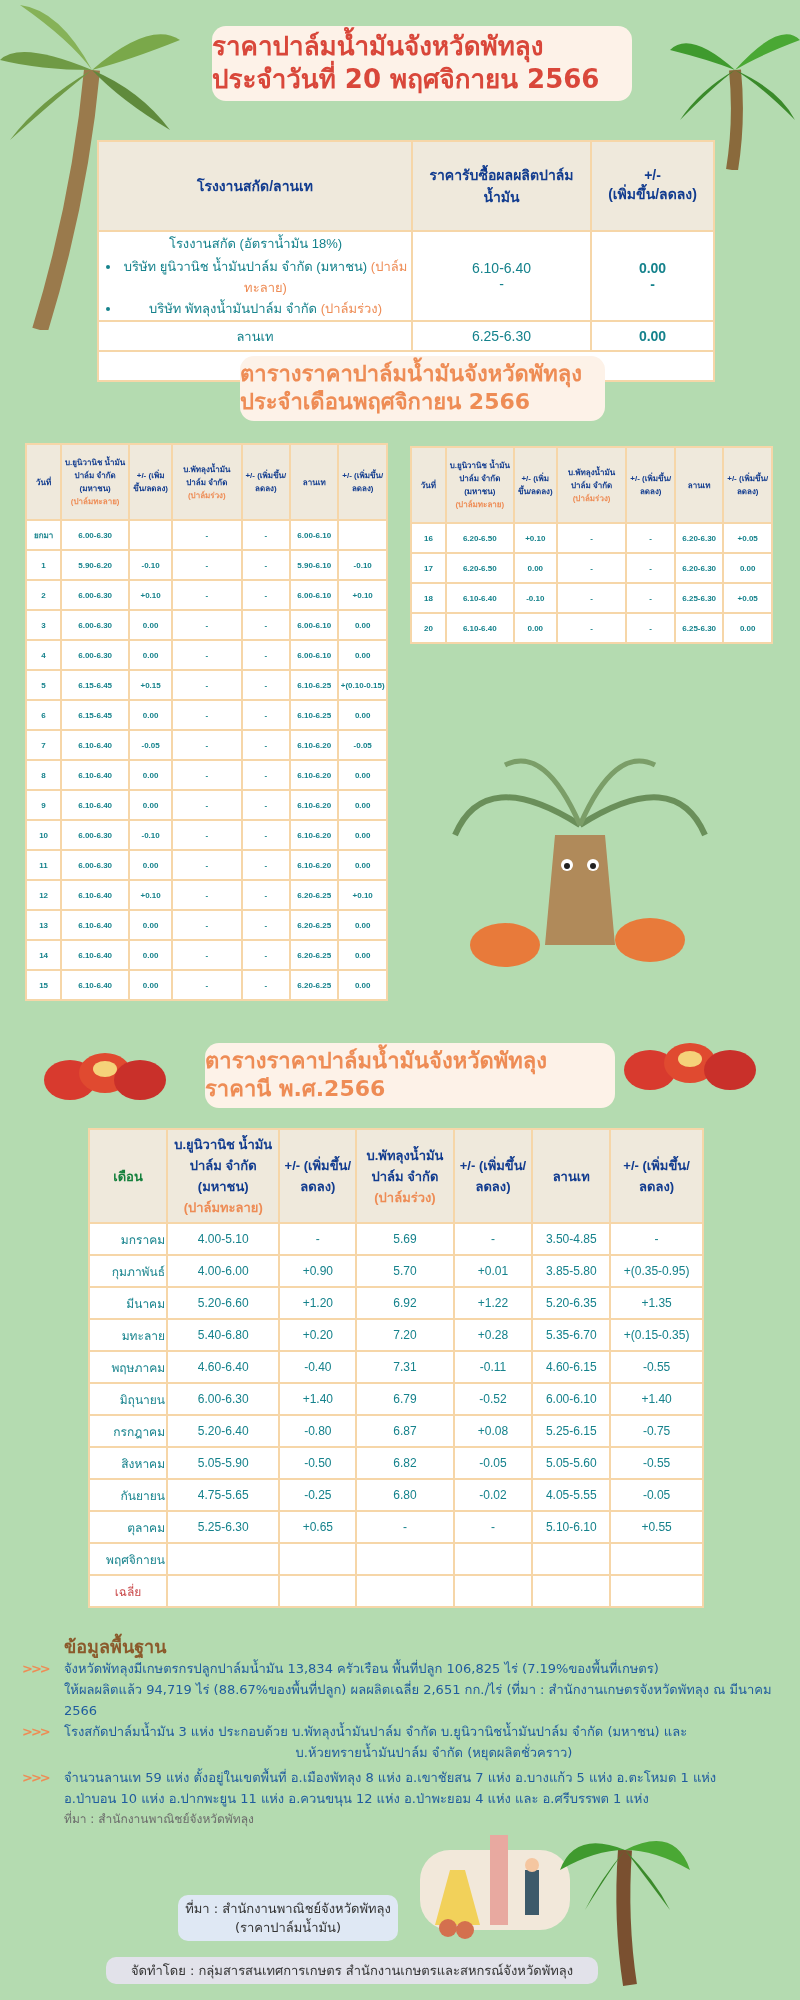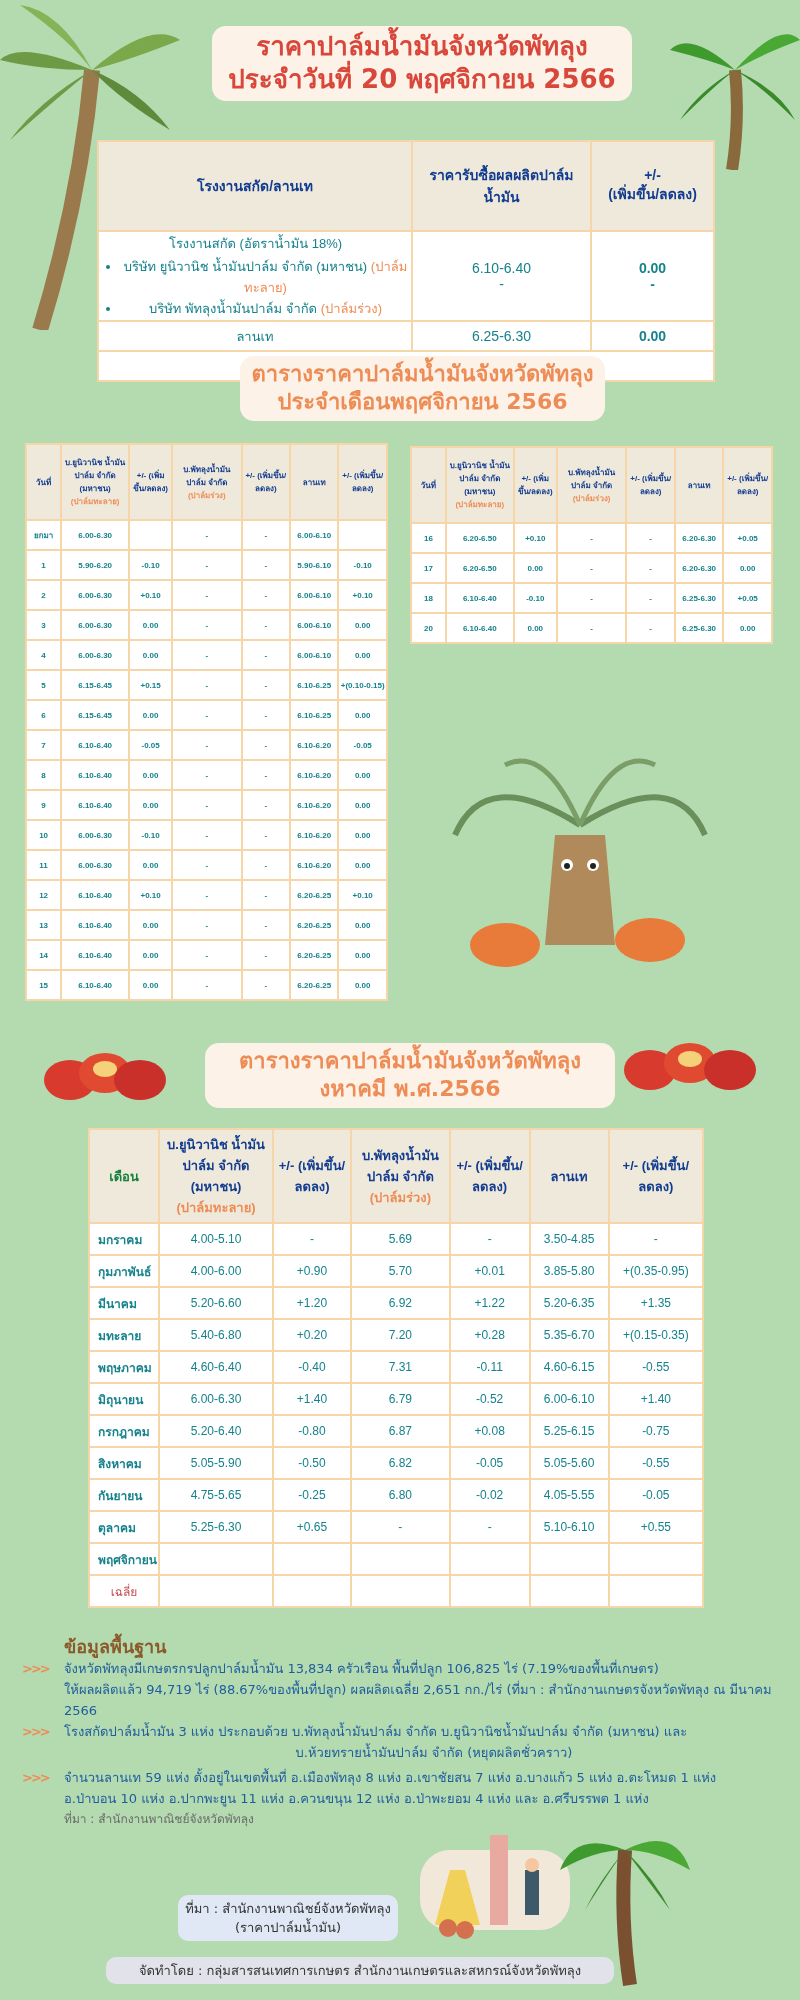--- a/index.html
+++ b/index.html
@@ -4,21 +4,21 @@
 <style>
   html, body { margin: 0; padding: 0; }
   body {
     width: 800px; height: 2000px; overflow: hidden; position: relative;
     background: #b4dbb0;
     font-family: "DejaVu Sans", sans-serif;
   }
   .deco { position: absolute; pointer-events: none; }
   .title-box {
     position: absolute; background: #fdf2e8; border-radius: 14px;
-    text-align: center; font-weight: bold; line-height: 1.25;
+    font-weight: bold; line-height: 1.25;
   }
   .title-main { left: 212px; top: 26px; width: 420px; padding: 4px 0 6px; color: #d9473a; font-size: 26px; }
   .title-month { left: 240px; top: 356px; width: 365px; padding: 4px 0 6px; color: #ee8c55; font-size: 22px; }
   .title-year { left: 205px; top: 1043px; width: 410px; padding: 4px 0 6px; color: #ee8c55; font-size: 22px; }
 
   table { border-collapse: collapse; position: absolute; font-family: "Liberation Sans", sans-serif; }
   td, th { border: 2px solid #f6d6a8; text-align: center; color: #15828c; }
   th { background: #efe9dc; color: #123c8f; font-weight: bold; }
   td { background: #ffffff; }
   .orange { color: #ee8c55; }
@@ -36,32 +36,32 @@
   .mtab { font-size: 8px; }
   .mtab th { font-size: 8px; height: 74px; padding: 0 2px; }
   .mtab td { height: 26px; font-size: 8px; font-weight: bold; }
   .mtab-left { left: 25px; top: 443px; width: 363px; }
   .mtab-right { left: 410px; top: 446px; width: 363px; }
 
   
   .ytab { left: 88px; top: 1128px; width: 616px; font-size: 12px; }
   .ytab th { height: 90px; font-size: 13px; }
   .ytab td { height: 28px; }
-  .ytab td.m { text-align: left; padding-left: 8px; font-weight: bold; }
+  .ytab td.m { text-align: right; padding-left: 16px; }
 
   .info { position: absolute; left: 64px; top: 1636px; width: 740px; color: #1f5c9e; font-size: 13px; line-height: 21px; }
   .info h3 { margin: 0; color: #8b5a2b; font-size: 18px; line-height: 22px; }
   .info .row { position: relative; padding-left: 0; }
   .info .arrow { position: absolute; left: -42px; color: #ee8c55; font-weight: bold; letter-spacing: -2px; }
   .info .center { text-align: center; }
   .info .src { color: #6b6b6b; font-size: 12px; }
 
   .badge { position: absolute; background: #dfe8f4; border-radius: 10px; text-align: center; color: #333; font-size: 13px; line-height: 19px; }
   .badge-src { left: 178px; top: 1895px; width: 220px; padding: 4px 0; }
-  .badge-by { left: 106px; top: 1957px; width: 484px; padding: 4px 12px; background: #e2e2ea; }
+  .badge-by { left: 106px; top: 1957px; width: 484px; padding: 4px 4px; background: #e2e2ea; }
 </style>
 </head>
 <body>
 
 <svg class="deco" style="left:0;top:0" width="180" height="330" viewBox="0 0 180 330">
   <path d="M92 70 Q80 200 40 330" stroke="#9a7a4c" stroke-width="16" fill="none"></path>
   <path d="M92 70 Q20 40 0 60 Q40 70 92 70Z" fill="#6f9a45"></path>
   <path d="M92 70 Q150 20 180 40 Q130 60 92 70Z" fill="#7aa84a"></path>
   <path d="M92 70 Q60 10 20 5 Q70 40 92 70Z" fill="#86b258"></path>
   <path d="M92 70 Q140 90 170 130 Q120 100 92 70Z" fill="#5f8a3c"></path>
@@ -383,21 +383,21 @@
         <td>-</td>
         <td>-</td>
         <td>6.25-6.30</td>
         <td>0.00</td>
       </tr>
     </tbody>
 </table>
 
 <div class="title-box title-year">
   <div>ตารางราคาปาล์มน้ำมันจังหวัดพัทลุง</div>
-  <div>งหาคมี พ.ศ.2566</div>
+  <div>ราคานี พ.ศ.2566</div>
 </div>
 
 <table class="ytab">
   <thead>
     <tr>
       <th style="width:58px;color:#15803d;font-weight:bold">เดือน</th>
       <th style="width:116px">
           <div>บ.ยูนิวานิช น้ำมันปาล์ม จำกัด (มหาชน)</div>
           <div class="orange">(ปาล์มทะลาย)</div>
         </th>

